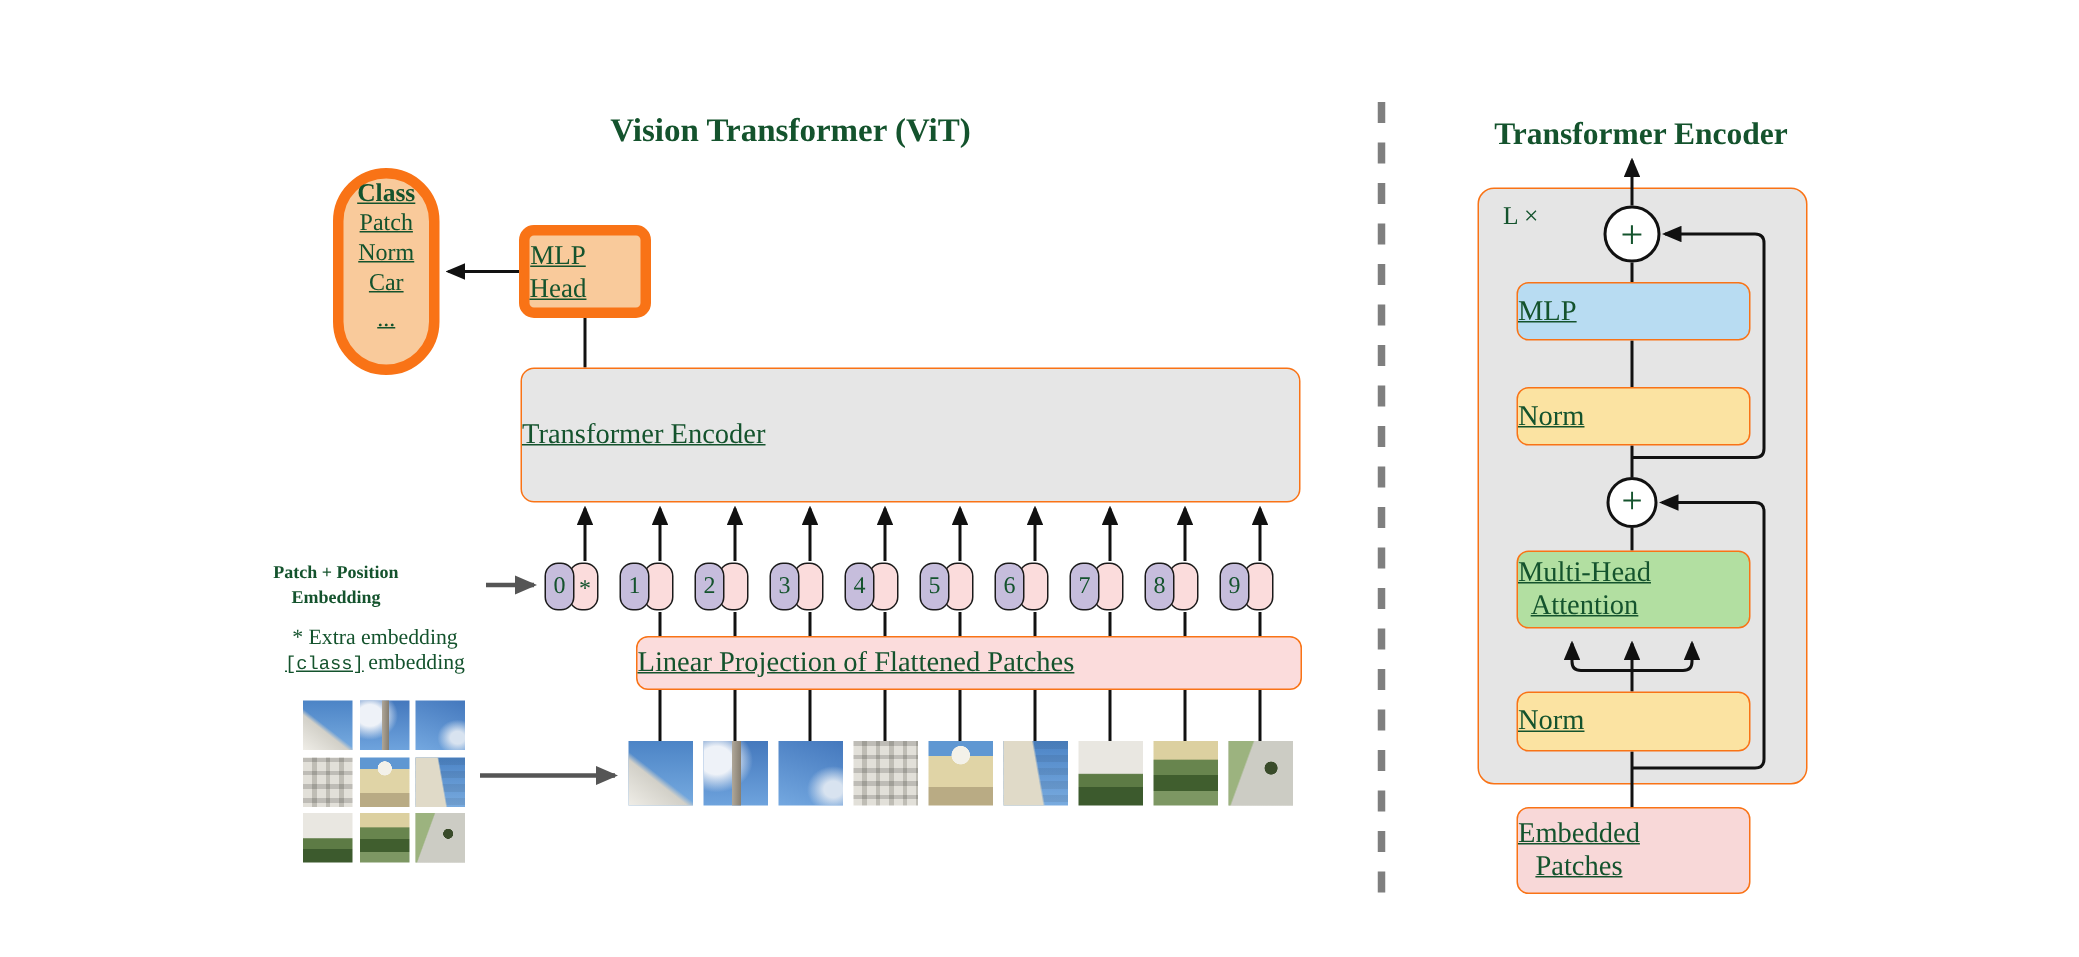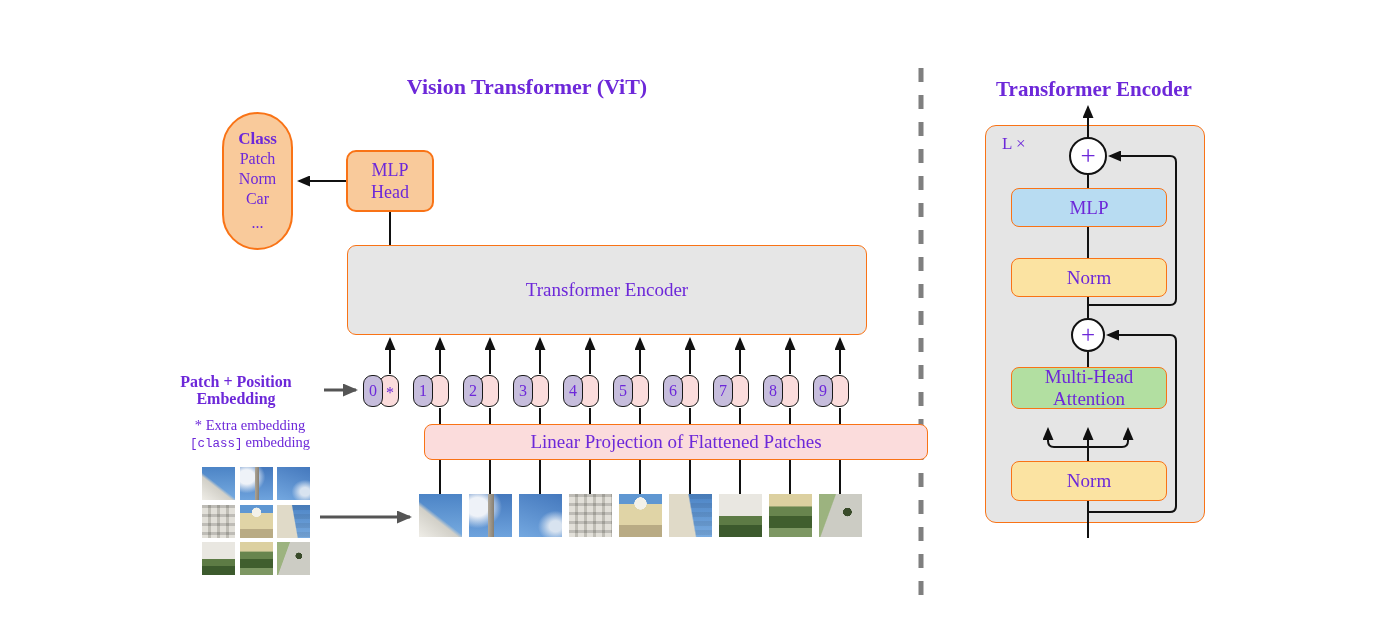--- a/index.html
+++ b/index.html
@@ -1,57 +1,57 @@
 <!DOCTYPE html>
 <html style="--orange: #F9CA9B; --boxgray: #E6E6E6; --panelgray: #E5E5E5; --pink: #FBDCDC; --pink2: #F8D8D8; --purple: #C6BDDC; --blue: #B8DCF2; --yellow: #FBE3A2; --green: #B2DFA1;"><head>
 <meta charset="utf-8">
 <style>
   html,body{margin:0;padding:0;background:#fff;}
-  #page{position:relative;width:1386px;height:638px;background:#fff;font-family:"Liberation Serif",serif;color:#6d28d9;overflow:hidden;}
+  #page{position:relative;width:1386px;height:638px;background:#fff;font-family:"Liberation Serif",serif;color:#14532d;overflow:hidden;}
   #wires{position:absolute;left:0;top:0;z-index:1;}
   .t-center{text-align:center;}
   .pre{white-space:pre-line;}
-  .box{position:absolute;box-sizing:border-box;border:2px solid #f97316;display:flex;align-items:center;justify-content:center;z-index:2;}
+  .box{position:absolute;box-sizing:border-box;border:7px solid #f97316;display:flex;align-items:center;z-index:2;text-decoration:underline;}
   .title{position:absolute;font-weight:bold;z-index:2;}
   
   .class-oval{left:222px;top:112px;width:71px;height:138px;border-radius:36px;background:var(--orange);flex-direction:column;font-size:16px;line-height:20px;}
   .class-oval .hd{font-weight:bold;font-size:17px;}
   .class-oval .dots{margin-top:4px;}
   .mlp-head{left:346px;top:150px;width:88px;height:62px;border-radius:10px;background:var(--orange);font-size:18px;line-height:22px;}
   .enc-box{left:347px;top:245px;width:520px;height:90px;border-radius:9px;background:var(--boxgray);border-width:1.5px;font-size:19px;}
-  .lp-box{left:424px;top:424px;width:504px;height:36px;border-radius:8px;background:var(--pink);border-width:1.5px;font-size:19px;}
+  .lp-box{left:424px;top:424px;width:444px;height:36px;border-radius:8px;background:var(--pink);border-width:1.5px;font-size:19px;}
   .token{position:absolute;top:375px;width:38px;height:32px;z-index:2;}
   .pill{position:absolute;top:0;width:20px;height:32px;box-sizing:border-box;border:1.7px solid #1a1a1a;border-radius:9px;display:flex;align-items:center;justify-content:center;font-size:16px;}
   .pill.pu{left:0;background:var(--purple);z-index:3;}
   .pill.pk{left:16px;background:var(--pink);z-index:2;}
   .pill.pk span{position:relative;top:2px;left:1px;}
-  .pp-label{position:absolute;left:156px;top:373px;width:160px;font-weight:bold;font-size:16px;line-height:17px;z-index:2;}
+  .pp-label{position:absolute;left:144px;top:373px;width:160px;font-weight:bold;font-size:12px;line-height:17px;z-index:2;}
   .note{position:absolute;left:168px;top:417px;width:164px;font-size:14.5px;line-height:17px;z-index:2;}
-  .note .code{font-family:"Liberation Mono",monospace;font-size:12.5px;}
+  .note .code{font-family:"Liberation Mono",monospace;font-size:12.5px;text-decoration:underline;}
   .note .rest{margin-left:3px;}
   .patch{position:absolute;width:43px;height:43px;top:494px;z-index:2;}
   .gridwrap{position:absolute;left:202px;top:467px;width:108px;height:108px;display:grid;grid-template-columns:33px 33px 33px;grid-template-rows:33px 33px 33px;gap:4.5px;z-index:2;}
   .gcell{width:33px;height:33px;}
   
   .p1{background:linear-gradient(38deg,#efede7 0%,#d2d0c8 40%,rgba(0,0,0,0) 47%),linear-gradient(180deg,#4c84c6,#77abe0);}
   .p2{background:linear-gradient(90deg,rgba(0,0,0,0) 44%,#b0a89a 44%,#877f72 58%,rgba(0,0,0,0) 58%),radial-gradient(ellipse at 20% 30%,#eef2f8 0 22%,rgba(0,0,0,0) 50%),linear-gradient(180deg,#4478bd,#6ea3dd);}
   .p3{background:radial-gradient(ellipse at 85% 75%,#d8e3f0 0 12%,rgba(0,0,0,0) 34%),linear-gradient(200deg,#4478bd,#74a8e0);}
   .p4{background:repeating-linear-gradient(180deg,rgba(0,0,0,0.16) 0 3px,rgba(0,0,0,0) 3px 9px),repeating-linear-gradient(90deg,#e2e0d9 0 6px,#bfbdb5 6px 9px);}
   .p5{background:radial-gradient(circle at 50% 22%,#f3f1e9 0 15%,rgba(0,0,0,0) 16%),linear-gradient(180deg,#5f97d2 0 24%,#e0d4a6 24% 72%,#b9ab84 72%);}
   .p6{background:linear-gradient(80deg,#e0dac8 0 52%,rgba(0,0,0,0) 55%),repeating-linear-gradient(180deg,rgba(0,0,0,0.07) 0 5px,rgba(0,0,0,0) 5px 9px),linear-gradient(180deg,#4c84c6,#79abdf);}
   .p7{background:linear-gradient(180deg,#e9e7e1 0 50%,#5d7b45 52% 72%,#3c5a2d 72%);}
   .p8{background:linear-gradient(180deg,#dcd0a0 0 28%,#68854e 30% 52%,#405e2e 52% 78%,#7d9763 78%);}
   .p9{background:radial-gradient(circle at 66% 42%,#394b2a 0 11%,rgba(0,0,0,0) 12%),linear-gradient(110deg,#9cb37f 0 28%,#ccccc4 30%),#ccccc4;}
   
   .panel{left:985px;top:125px;width:220px;height:398px;border-radius:11px;background:var(--panelgray);border-width:1.7px;z-index:0;}
   .loop{position:absolute;left:1002px;top:134px;font-size:17px;z-index:2;}
   .rblock{width:156px;left:1011px;border-radius:8px;border-width:1.8px;font-size:19px;line-height:22px;z-index:2;}
   .b-mlp{top:188px;height:39px;background:var(--blue);}
   .b-norm2{top:258px;height:39px;background:var(--yellow);}
-  .b-mha{top:367px;height:42px;background:var(--green);}
+  .b-mha{top:367px;height:52px;background:var(--green);}
   .b-norm1{top:461px;height:40px;background:var(--yellow);}
   .b-emb{top:538px;height:58px;background:var(--pink2);}
   .plus-circle{position:absolute;box-sizing:border-box;background:#fff;border:2px solid #111;border-radius:50%;display:flex;align-items:center;justify-content:center;font-size:27px;z-index:3;}
   .pc1{left:1069px;top:137px;width:38px;height:38px;}
   .pc2{left:1071px;top:318px;width:34px;height:34px;font-size:25px;}
 </style>
 </head>
 <body>
 
 <div id="page">
@@ -226,15 +226,17 @@
   <div class="patch p7" style="left:718.5px"></div>
   <div class="patch p8" style="left:768.5px"></div>
   <div class="patch p9" style="left:818.5px"></div>
 
   <div class="loop">L ×</div>
   <div class="box rblock b-mlp">MLP</div>
   <div class="box rblock b-norm2">Norm</div>
   <div class="box rblock b-mha pre t-center">Multi-Head
 Attention</div>
   <div class="box rblock b-norm1">Norm</div>
+  <div class="box rblock b-emb pre t-center">Embedded
+Patches</div>
   <div class="plus-circle pc1">+</div>
   <div class="plus-circle pc2">+</div>
 </div>
 
 </body></html>

